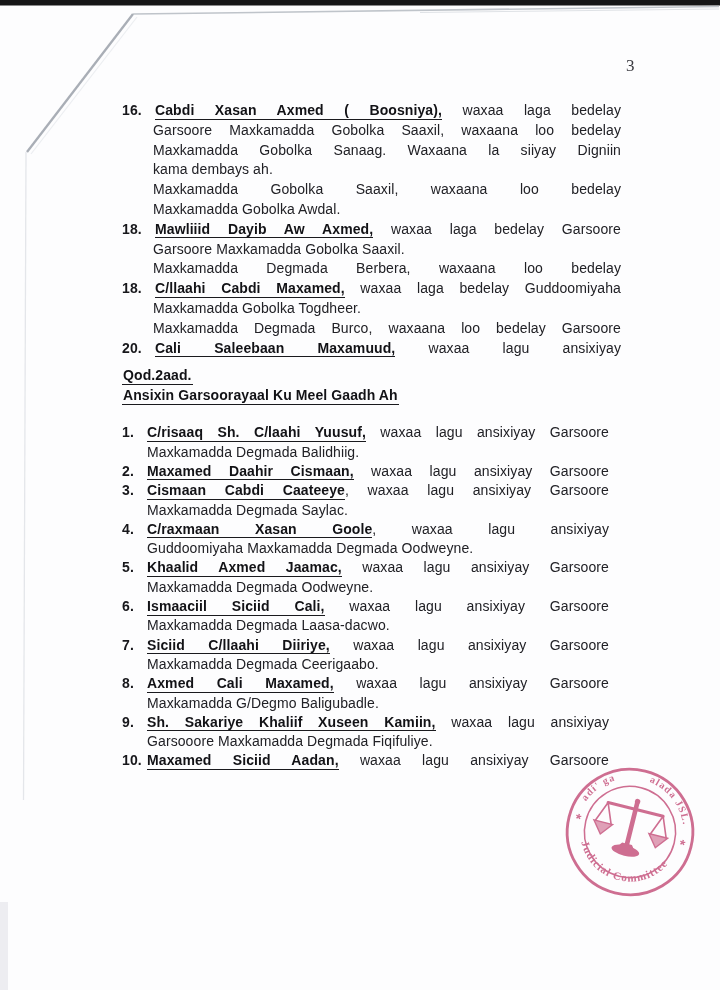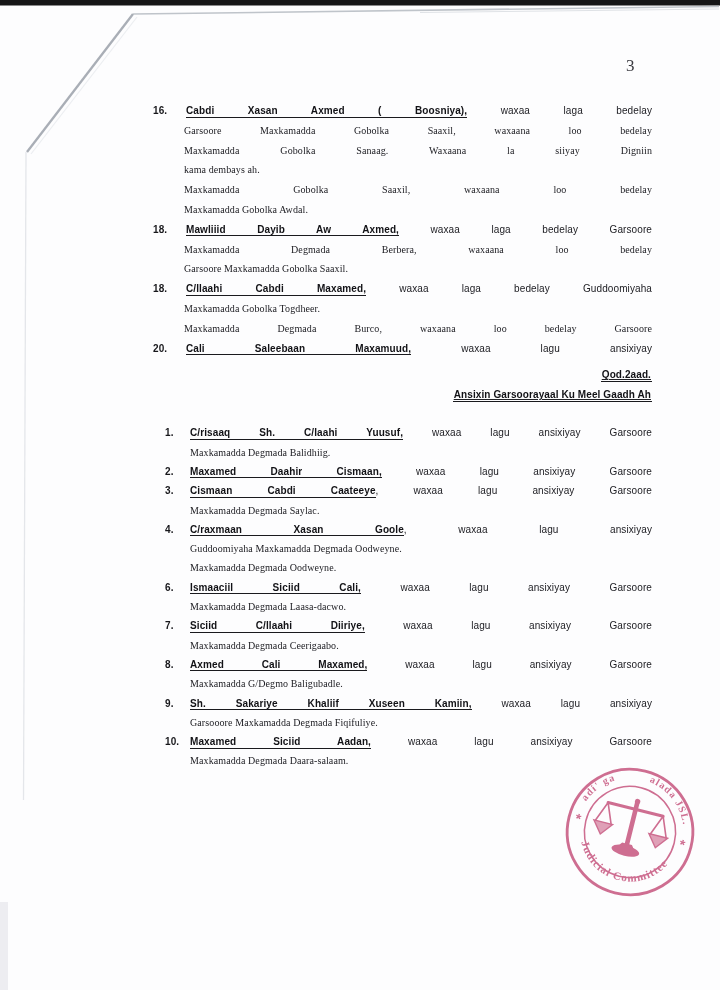--- a/index.html
+++ b/index.html
@@ -8,33 +8,33 @@
     background:#f7f7f8;
     font-family:"Liberation Sans", sans-serif;
   }
   .paper{position:absolute;inset:0;background:#fdfdfe;}
   .artifacts{position:absolute;left:0;top:0;width:720px;height:990px;pointer-events:none;}
   .pageno{
     position:absolute;left:626px;top:56px;
     font-family:"Liberation Serif", serif;font-size:17px;color:#3a3a40;
   }
   .content{
-    position:absolute;left:153px;top:101px;width:499px;
-    font-size:10px;color:#212126;letter-spacing:.1px;
+    position:absolute;left:122px;top:101px;width:499px;
+    font-size:14px;color:#212126;letter-spacing:.1px;
   }
   .sec1{line-height:19.8px;}
-  .sec2{line-height:19.3px;margin-left:12px;width:487px;}
+  .sec2{line-height:19.3px;margin-left:0;width:487px;}
   .line{text-align:justify;text-align-last:justify;}
   .line.last{text-align-last:left;}
-  .cont{padding-left:31px;font-family:Liberation Serif, serif;}
+  .cont{padding-left:31px;}
   .sec2 .cont{padding-left:25px;}
   .num{display:inline-block;font-weight:700;width:33px;color:#17171b;}
   .sec2 .num{width:25px;}
   .name{font-weight:700;color:#121216;border-bottom:1.7px solid #1a1a1e;padding-bottom:.5px;}
-  .heading{text-align:right;margin:7px 0 18px;line-height:20px;text-decoration:underline;}
+  .heading{text-align:left;margin:7px 0 18px;line-height:20px;}
   .hl{font-weight:700;color:#121216;border-bottom:1.8px solid #1a1a1e;padding:0 1px .5px 1px;}
   .stamp{
     position:absolute;left:549px;top:751px;width:162px;height:162px;
     mix-blend-mode:multiply;opacity:.82;
   }
 </style>
 </head>
 <body>
 
 <div class="paper"></div>
@@ -62,22 +62,22 @@
       <div class="line cont last">kama dembays ah.</div>
     </div>
 
     <div class="item">
       <div class="line cont">Maxkamadda Gobolka Saaxil, waxaana loo bedelay</div>
       <div class="line cont last">Maxkamadda Gobolka Awdal.</div>
     </div>
 
     <div class="item">
       <div class="line"><span class="num">18.</span><span class="name">Mawliiid Dayib Aw Axmed,</span><span> waxaa laga bedelay Garsoore</span></div>
+      <div class="line cont last">Garsoore Maxkamadda Gobolka Saaxil.</div>
       <div class="line cont">Maxkamadda Degmada Berbera, waxaana loo bedelay</div>
-      <div class="line cont last">Garsoore Maxkamadda Gobolka Saaxil.</div>
     </div>
 
     <div class="item">
       <div class="line"><span class="num">18.</span><span class="name">C/llaahi Cabdi Maxamed,</span><span> waxaa laga bedelay Guddoomiyaha</span></div>
       <div class="line cont last">Maxkamadda Gobolka Togdheer.</div>
       <div class="line cont">Maxkamadda Degmada Burco, waxaana loo bedelay Garsoore</div>
     </div>
 
     <div class="item">
       <div class="line"><span class="num">20.</span><span class="name">Cali Saleebaan Maxamuud,</span><span> waxaa lagu ansixiyay</span></div>
@@ -105,20 +105,21 @@
       <div class="line"><span class="num">3.</span><span class="name">Cismaan Cabdi Caateeye</span><span>, waxaa lagu ansixiyay Garsoore</span></div>
       <div class="line cont last">Maxkamadda Degmada Saylac.</div>
     </div>
 
     <div class="item">
       <div class="line"><span class="num">4.</span><span class="name">C/raxmaan Xasan Goole</span><span>, waxaa lagu ansixiyay</span></div>
       <div class="line cont last">Guddoomiyaha Maxkamadda Degmada Oodweyne.</div>
     </div>
 
     <div class="item">
+      <div class="line"><span class="num">5.</span><span class="name">Khaalid Axmed Jaamac,</span><span> waxaa lagu ansixiyay Garsoore</span></div>
       <div class="line cont last">Maxkamadda Degmada Oodweyne.</div>
     </div>
 
     <div class="item">
       <div class="line"><span class="num">6.</span><span class="name">Ismaaciil Siciid Cali,</span><span> waxaa lagu ansixiyay Garsoore</span></div>
       <div class="line cont last">Maxkamadda Degmada Laasa-dacwo.</div>
     </div>
 
     <div class="item">
       <div class="line"><span class="num">7.</span><span class="name">Siciid C/llaahi Diiriye,</span><span> waxaa lagu ansixiyay Garsoore</span></div>
@@ -130,21 +131,20 @@
       <div class="line cont last">Maxkamadda G/Degmo Baligubadle.</div>
     </div>
 
     <div class="item">
       <div class="line"><span class="num">9.</span><span class="name">Sh. Sakariye Khaliif Xuseen Kamiin,</span><span> waxaa lagu ansixiyay</span></div>
       <div class="line cont last">Garsooore Maxkamadda Degmada Fiqifuliye.</div>
     </div>
 
     <div class="item">
       <div class="line"><span class="num">10.</span><span class="name">Maxamed Siciid Aadan,</span><span> waxaa lagu ansixiyay Garsoore</span></div>
-      <div class="line cont last">Maxkamadda Degmada Daara-salaam.</div>
     </div>
 
 
   </div>
 </div>
 
 <svg class="stamp" viewBox="-80 -80 160 160">
   <g transform="rotate(14)" stroke="#c64f7a" fill="#c64f7a">
     <circle r="62" fill="none" stroke-width="2.8"></circle>
     <circle r="45" fill="none" stroke-width="1.5"></circle>

